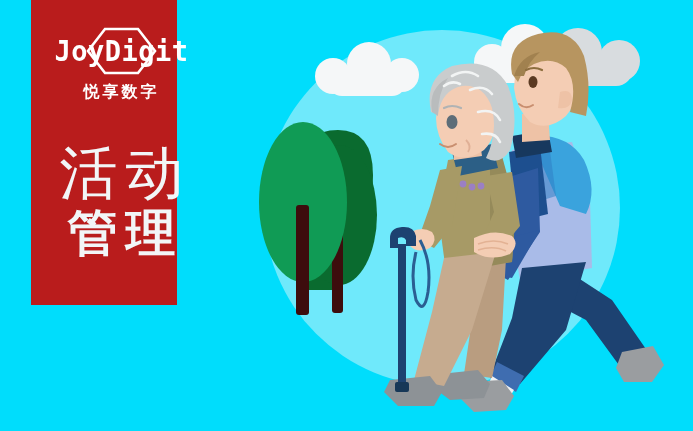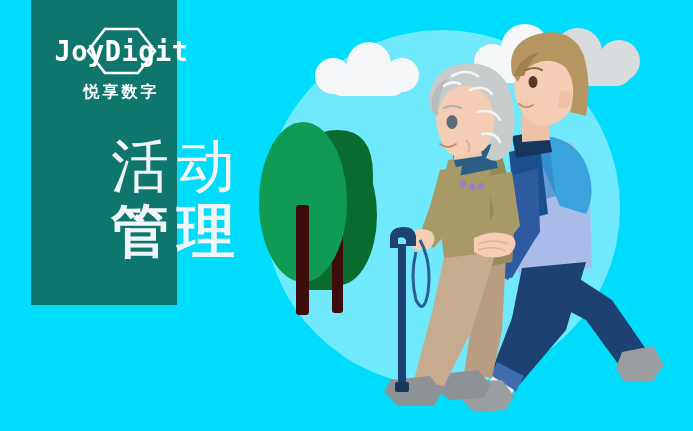--- a/index.html
+++ b/index.html
@@ -6,21 +6,21 @@
   #stage{
     position:relative;
     width:693px;height:431px;
     overflow:hidden;
     background:#00ddfc;
     font-family:"Liberation Sans","DejaVu Sans",sans-serif;
   }
   
   #panel{
     position:absolute;left:31px;top:0;width:146px;height:305px;
-    background:#0f766e;
+    background:#b91c1c;
     z-index:30;
   }
   #logo-block{
     position:absolute;left:0;top:26px;width:181px;
     text-align:center;
   }
   #hex-wrap{
     position:relative;width:181px;height:50px;
   }
   #hex-svg{position:absolute;left:0;top:0;}
@@ -36,30 +36,30 @@
   }
   #logo-cn{
     margin-top:8px;
     color:#ffffff;
     font-size:16px;
     font-weight:bold;
     letter-spacing:3px;
     line-height:1;
   }
   #title-block{
-    position:absolute;left:0;top:136px;width:181px;text-align:right;padding-left:31px;
+    position:absolute;left:0;top:143px;width:181px;text-align:center;
   }
   .title-line{
     color:#f2f5f7;
     line-height:1.02;
     letter-spacing:8px;
     text-indent:8px;
   }
   #title-1{font-size:58px;font-weight:300;}
-  #title-2{font-size:58px;font-weight:bold;margin-top:6px;}
+  #title-2{font-size:50px;font-weight:bold;margin-top:6px;font-family:Liberation Serif, serif;}
   
   #scene{position:absolute;left:0;top:0;width:693px;height:431px;z-index:10;}
 </style>
 </head>
 <body>
 
 <div id="stage">
 
   <svg id="scene" viewBox="0 0 693 431">
 

